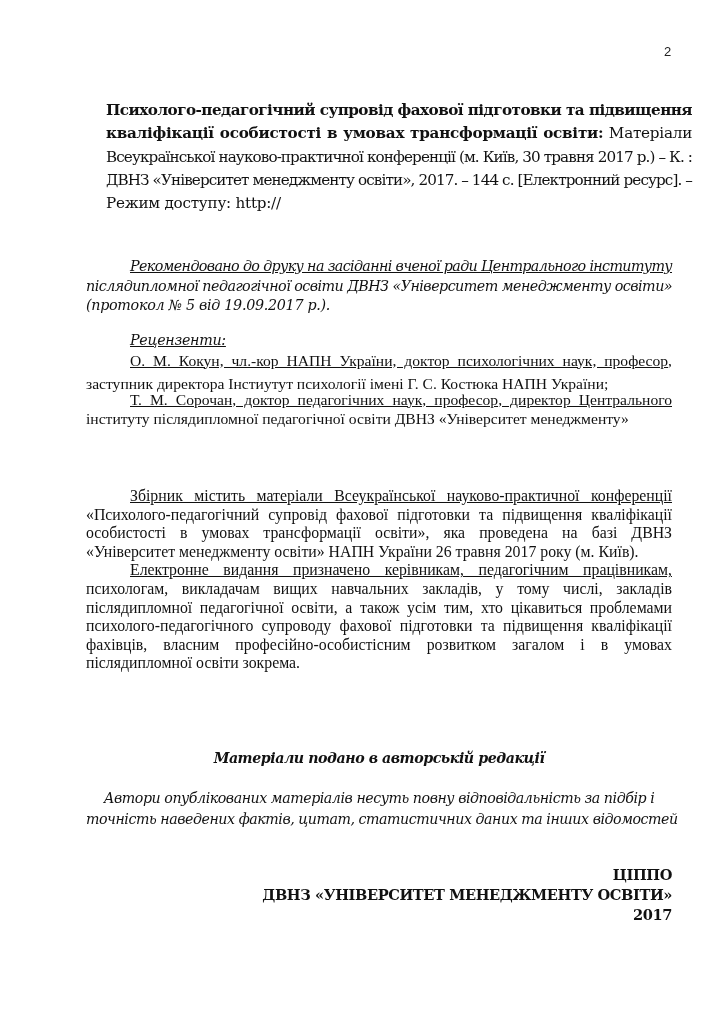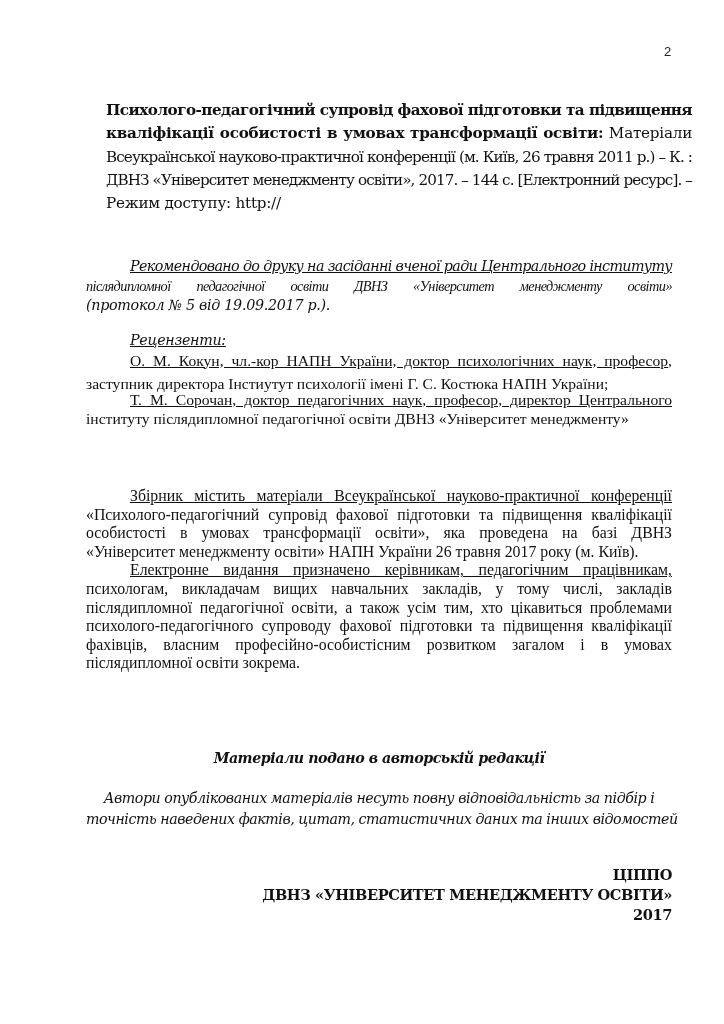--- a/index.html
+++ b/index.html
@@ -31,28 +31,28 @@
 <body>
 
 <div class="page-number">2</div>
 
 <div class="block title-block" style="top:101px;">
   <div class="ln b" style="top: 0px; white-space: nowrap; letter-spacing: -0.530029px;">Психолого-педагогічний супровід фахової підготовки та підвищення</div>
   <div class="ln" style="top: 23px; white-space: nowrap; letter-spacing: -0.250226px;">
     <span class="b">кваліфікації особистості в умовах трансформації освіти:</span>
     <span>Матеріали</span>
   </div>
-  <div class="ln" style="top: 46.5px; white-space: nowrap; letter-spacing: -0.897184px;">Всеукраїнської науково-практичної конференції (м. Київ, 26 травня 2011 р.) – К. :</div>
+  <div class="ln" style="top: 46.5px; white-space: nowrap; letter-spacing: -0.897184px;">Всеукраїнської науково-практичної конференції (м. Київ, 30 травня 2017 р.) – К. :</div>
   <div class="ln" style="top: 70px; white-space: nowrap; letter-spacing: -0.904424px;">ДВНЗ «Університет менеджменту освіти», 2017. – 144 с. [Електронний ресурс]. –</div>
   <div class="ln last" style="top:93px;">Режим доступу: http://</div>
 </div>
 
 <div class="block rec italic" style="top:258px;">
   <div class="ln indent" style="top: 0px; white-space: nowrap; letter-spacing: -0.652902px;">Рекомендовано до друку на засіданні вченої ради Центрального інституту</div>
-  <div class="ln" style="top: 20px; white-space: nowrap; letter-spacing: -0.546094px; font-family: Liberation Serif, serif;">післядипломної педагогічної освіти ДВНЗ «Університет менеджменту освіти»</div>
+  <div class="ln" style="top: 20px; white-space: nowrap; letter-spacing: -0.546094px;">післядипломної педагогічної освіти ДВНЗ «Університет менеджменту освіти»</div>
   <div class="ln last" style="top:39px;">(протокол № 5 від 19.09.2017 р.).</div>
 </div>
 
 <div class="block rev" style="top:332px;">
   <div class="ln indent last italic" style="top:0px;">Рецензенти:</div>
   <div class="ln indent" style="top: 19.5px; white-space: nowrap;">О. М. Кокун, чл.-кор НАПН України, доктор психологічних наук, професор,</div>
   <div class="ln last" style="top:43px;">заступник директора Інстиутут психології імені Г. С. Костюка НАПН України;</div>
   <div class="ln indent" style="top: 58.5px; white-space: nowrap;">Т. М. Сорочан, доктор педагогічних наук, професор, директор Центрального</div>
   <div class="ln last" style="top:78px;">інституту післядипломної педагогічної освіти ДВНЗ «Університет менеджменту»</div>
 </div>

